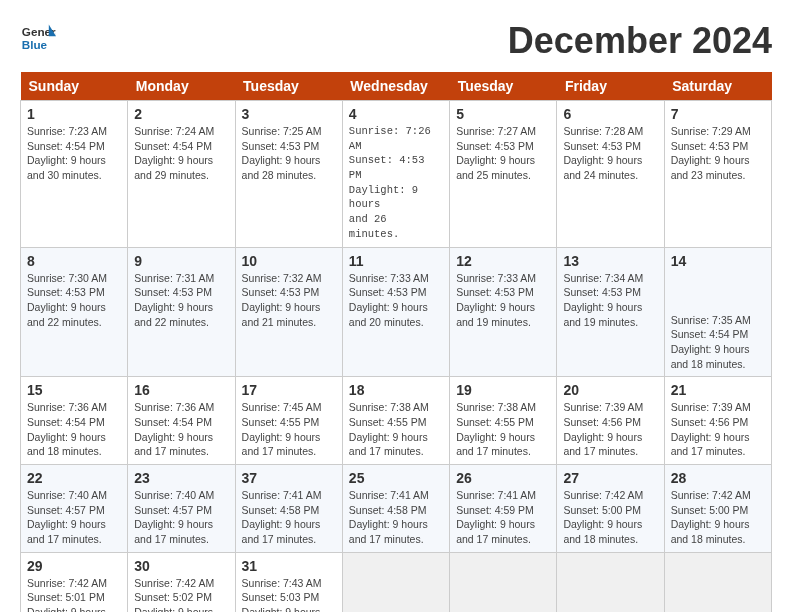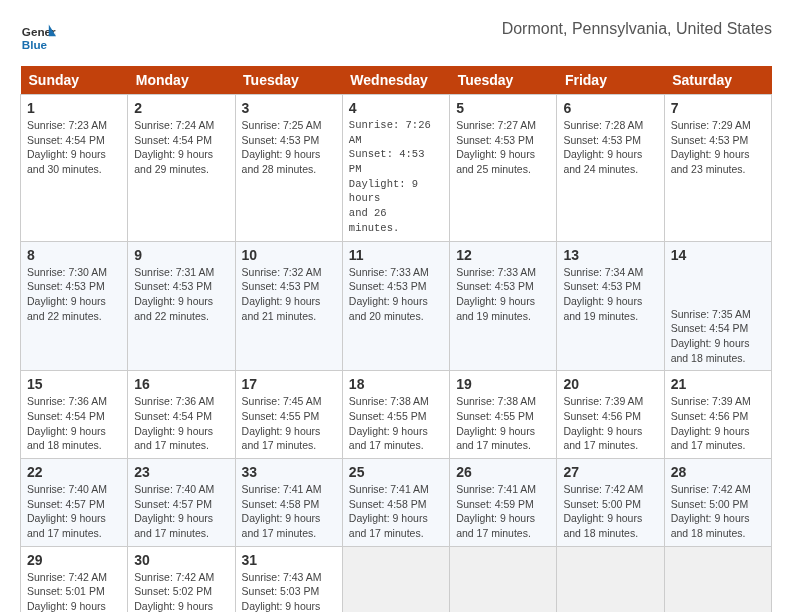--- a/index.html
+++ b/index.html
@@ -85,21 +85,21 @@
 
 <div class="header-area">
   <div class="logo">
     <svg class="logo-icon" viewBox="0 0 40 40" xmlns="http://www.w3.org/2000/svg">
       <text x="2" y="18" font-size="13" font-weight="bold" fill="#333" font-family="Arial">General</text>
       <text x="2" y="32" font-size="13" font-weight="bold" fill="#1a6faf" font-family="Arial">Blue</text>
       <polygon points="32,5 40,18 32,18" fill="#1a6faf"></polygon>
     </svg>
   </div>
   <div class="title-area">
-    <div class="location-title">Dormont, Pennsylvania, United States</div>
+    <div class="month-title">December 2024</div>
   </div>
 </div>
 
 <table>
   <thead>
     <tr id="header-row">
         <th>Sunday</th>
         <th>Monday</th>
         <th>Tuesday</th>
         <th>Wednesday</th>
@@ -271,21 +271,21 @@
 and 17 minutes.</div>
         </td>
         <td>
           <span class="day-num">23</span>
           <div class="day-info" style="white-space: pre-line;">Sunrise: 7:40 AM
 Sunset: 4:57 PM
 Daylight: 9 hours
 and 17 minutes.</div>
         </td>
         <td>
-          <span class="day-num">33</span>
+          <span class="day-num">37</span>
           <div class="day-info" style="white-space: pre-line;">Sunrise: 7:41 AM
 Sunset: 4:58 PM
 Daylight: 9 hours
 and 17 minutes.</div>
         </td>
         <td>
           <span class="day-num">25</span>
           <div class="day-info" style="white-space: pre-line;">Sunrise: 7:41 AM
 Sunset: 4:58 PM
 Daylight: 9 hours

